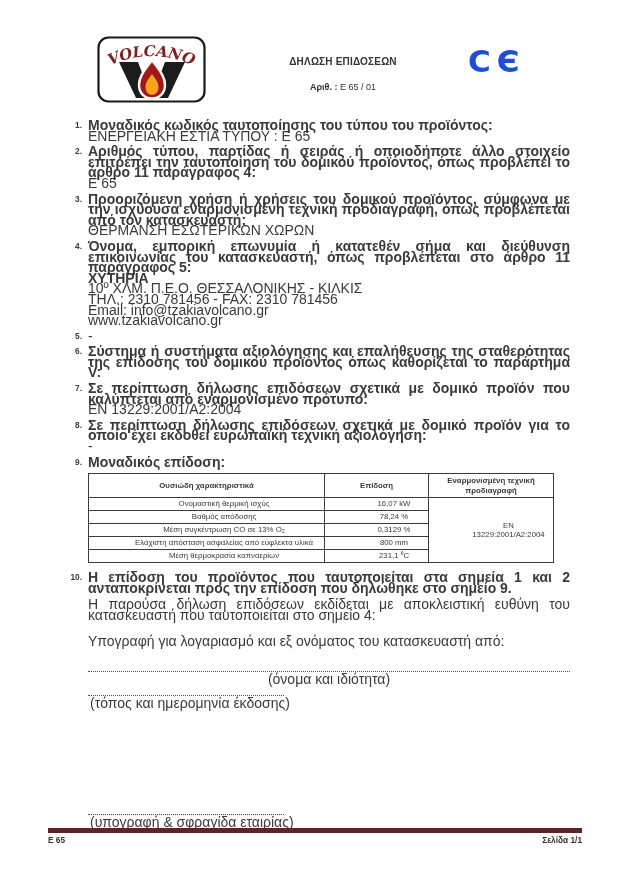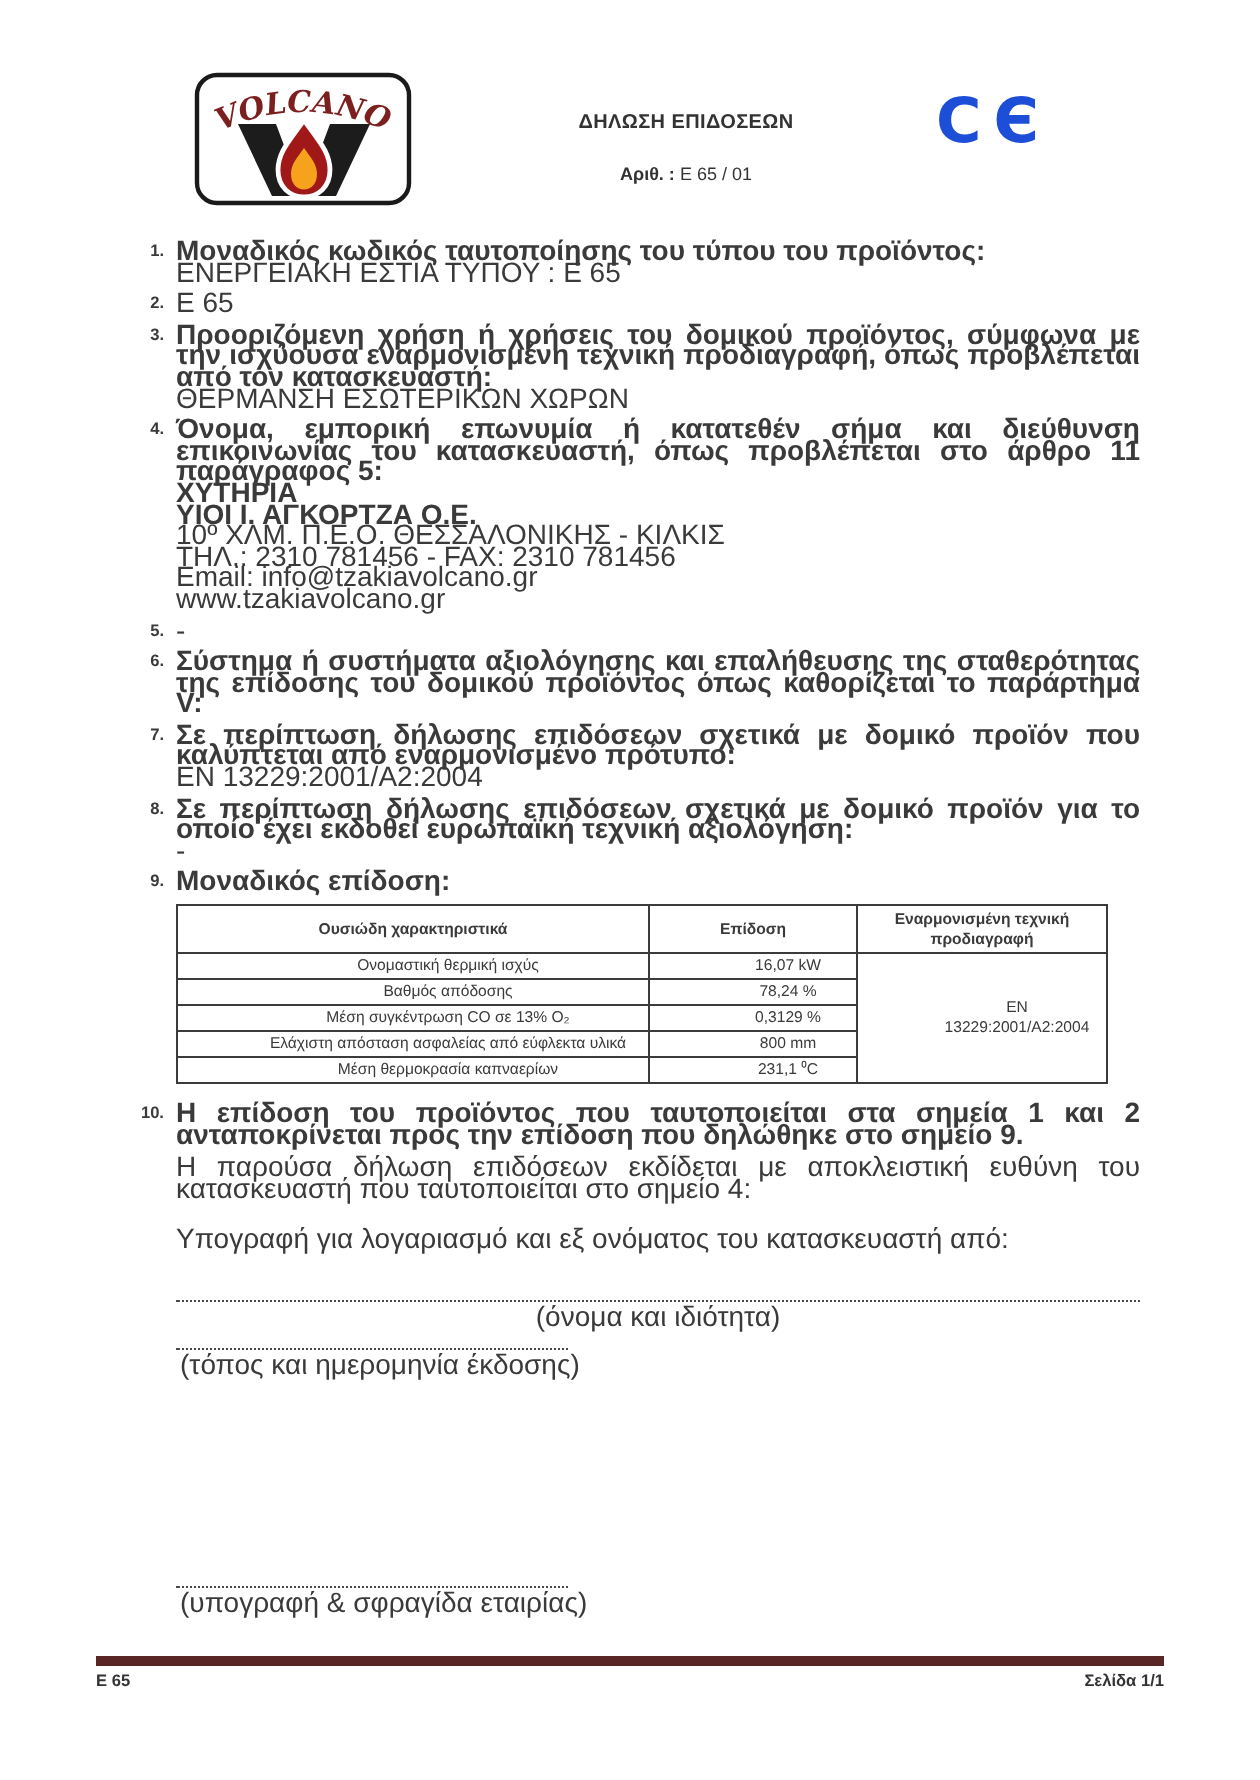--- a/index.html
+++ b/index.html
@@ -85,38 +85,38 @@
       <span class="num">1.</span>
       <div class="body">
         <p class="label">Μοναδικός κωδικός ταυτοποίησης του τύπου του προϊόντος:</p>
         <p class="value">ΕΝΕΡΓΕΙΑΚΗ ΕΣΤΙΑ ΤΥΠΟΥ : Ε 65</p>
       </div>
     </div>
 
     <div class="item">
       <span class="num">2.</span>
       <div class="body">
+        <p class="label">Αριθμός τύπου, παρτίδας ή σειράς ή οποιοδήποτε άλλο στοιχείο επιτρέπει την ταυτοποίηση του δομικού προϊόντος, όπως προβλέπει το άρθρο 11 παράγραφος 4:</p>
         <p class="value">Ε 65</p>
       </div>
     </div>
 
     <div class="item">
       <span class="num">3.</span>
       <div class="body">
         <p class="label">Προοριζόμενη χρήση ή χρήσεις του δομικού προϊόντος, σύμφωνα με την ισχύουσα εναρμονισμένη τεχνική προδιαγραφή, όπως προβλέπεται από τον κατασκευαστή:</p>
         <p class="value">ΘΕΡΜΑΝΣΗ ΕΣΩΤΕΡΙΚΩΝ ΧΩΡΩΝ</p>
       </div>
     </div>
 
     <div class="item">
       <span class="num">4.</span>
       <div class="body">
         <p class="label">Όνομα, εμπορική επωνυμία ή κατατεθέν σήμα και διεύθυνση επικοινωνίας του κατασκευαστή, όπως προβλέπεται στο άρθρο 11 παράγραφος 5:</p>
         <p class="value b">ΧΥΤΗΡΙΑ</p>
-        <p class="value b">ΥΙΟΙ Ι. ΑΓΚΟΡΤΖΑ Ο.Ε.</p>
         <p class="value">10º ΧΛΜ. Π.Ε.Ο. ΘΕΣΣΑΛΟΝΙΚΗΣ - ΚΙΛΚΙΣ</p>
         <p class="value">ΤΗΛ.: 2310 781456 - FAX: 2310 781456</p>
         <p class="value">Email: info@tzakiavolcano.gr</p>
         <p class="value">www.tzakiavolcano.gr</p>
       </div>
     </div>
 
     <div class="item">
       <span class="num">5.</span>
       <div class="body">

